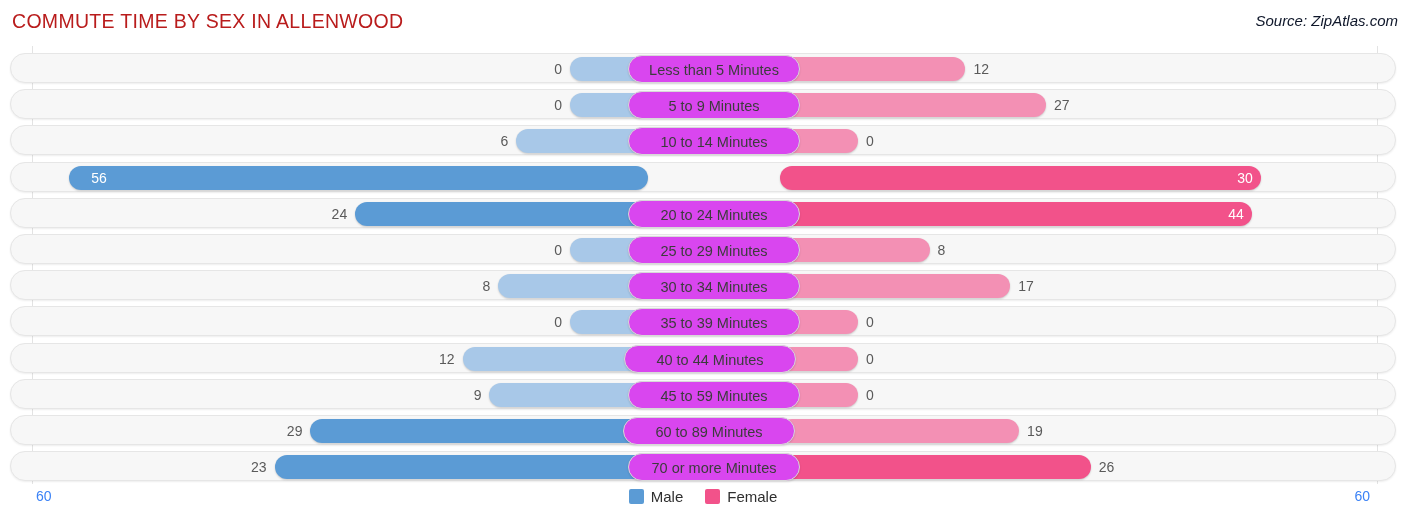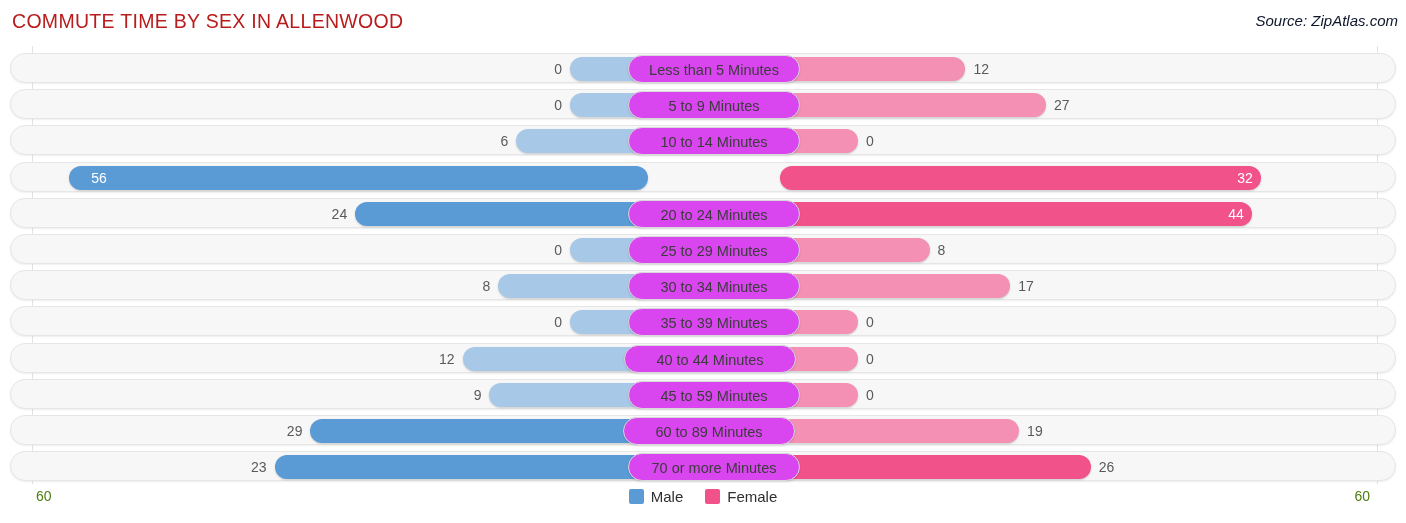--- a/index.html
+++ b/index.html
@@ -124,21 +124,21 @@
     position: absolute;
     left: 0;
     top: 484px;
     width: 1406px;
     height: 39px;
   }
   .axis-max {
     position: absolute;
     top: 4px;
     font-size: 14px;
-    color: #4d7c0f;
+    color: #3b82f6;
   }
   #axis-max-left  { left: 36px; }
   #axis-max-right { right: 36px; }
 
   #legend {
     position: absolute;
     left: 0;
     right: 0;
     top: 4px;
     display: flex;
@@ -190,21 +190,21 @@
       <div class="bar bar-male light" style="left: 505.3px; width: 131.7px;"></div>
       <div class="bar bar-female light" style="left: 769px; width: 78px;"></div>
       <div class="val val-male" style="width: 60px; left: 437.3px;">6</div>
       <div class="val val-female" style="width: 60px; left: 855px;">0</div>
       <div class="cat-pill" style="left: 617px; width: 172px;">10 to 14 Minutes</div>
     </div>
     <div class="row" style="top: 115.6px;">
       <div class="bar bar-male" style="left: 57.8px; width: 579.2px;"></div>
       <div class="bar bar-female" style="left: 769px; width: 480.75px;"></div>
       <div class="val val-male inside" style="width: 60px; left: 58px; text-align: center;">56</div>
-      <div class="val val-female inside" style="width: 60px; left: 1181.75px; text-align: right;">32</div>
+      <div class="val val-female inside" style="width: 60px; left: 1181.75px; text-align: right;">30</div>
     </div>
     <div class="row" style="top: 151.8px;">
       <div class="bar bar-male" style="left: 344.2px; width: 292.8px;"></div>
       <div class="bar bar-female" style="left: 769px; width: 471.8px;"></div>
       <div class="val val-male" style="width: 60px; left: 276.2px;">24</div>
       <div class="val val-female inside" style="width: 60px; left: 1172.8px; text-align: right;">44</div>
       <div class="cat-pill" style="left: 617px; width: 172px;">20 to 24 Minutes</div>
     </div>
     <div class="row" style="top: 188px;">
       <div class="bar bar-male light" style="left: 559px; width: 78px;"></div>

